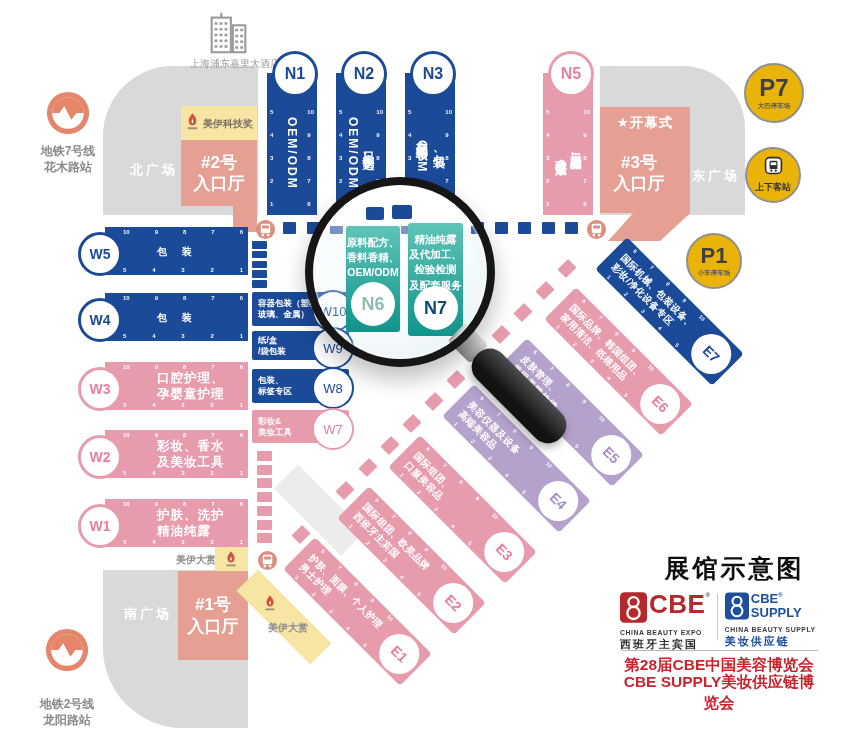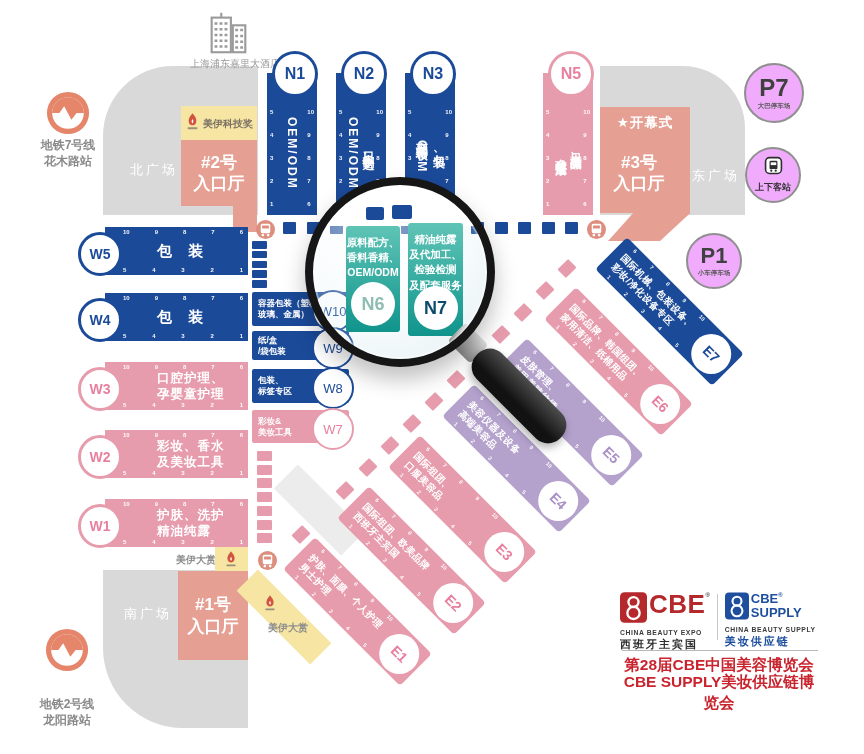--- a/index.html
+++ b/index.html
@@ -1,21 +1,21 @@
 <!DOCTYPE html>
 <html><head>
 <meta charset="utf-8">
 <style>
   html,body{margin:0;padding:0;background:#fff;}
   .stage{position:relative;width:864px;height:754px;background:#fff;overflow:hidden;
          font-family:"Liberation Sans","DejaVu Sans",sans-serif;}
   .abs{position:absolute;}
   
   .plaza{position:absolute;background:#d9d9d9;}
-  .plaza-label{position:absolute;color:#fff;font-size:13px;font-weight:normal;letter-spacing:3px;}
+  .plaza-label{position:absolute;color:#fff;font-size:13px;font-weight:bold;letter-spacing:3px;}
   
   .bg-salmon{background:#e5a093;}
   .bg-blue{background:#1b4a99;}
   .bg-pink{background:#e79cad;}
   .bg-purple{background:#b4a2cd;}
   .bg-yellow{background:#f6e5a3;}
   .entrance{position:absolute;display:flex;flex-direction:column;align-items:center;justify-content:center;color:#fff;text-align:center;}
   .entrance .big{font-size:17px;font-weight:800;white-space:pre-line;line-height:1.25;}
   
   .nband{position:absolute;top:73px;width:50px;height:142px;}
@@ -33,42 +33,42 @@
   .nums.h{left:18px;right:5px;justify-content:space-between;}
   .nums.h.top{top:2px;} .nums.h.bottom{bottom:2px;}
   .nums.eh{left:14px;right:52px;justify-content:space-between;font-size:5.5px;}
   .nums.eh.top{top:1px;} .nums.eh.bottom{bottom:1px;}
   
   .wband{position:absolute;left:105px;width:143px;height:48px;}
   .wcircle{position:absolute;left:-27px;top:5px;width:38px;height:38px;border-radius:50%;background:#fff;
            display:flex;align-items:center;justify-content:center;font-size:14px;font-weight:800;z-index:3;}
   .wlabel{position:absolute;left:52px;top:50%;transform:translateY(-50%);color:#fff;font-weight:bold;
           white-space:pre-line;line-height:1.3;}
-  .wlabel.one{font-size:15px;letter-spacing:6px;}
+  .wlabel.one{font-size:10px;letter-spacing:6px;}
   .wlabel.two{font-size:12.5px;letter-spacing:1px;}
   
   .sideband{position:absolute;left:252px;width:97px;border-radius:2px;}
   .sideband .txt{position:absolute;left:6px;top:50%;transform:translateY(-50%);color:#fff;font-size:8.5px;
                  font-weight:bold;line-height:1.3;white-space:pre-line;}
   .scircle{position:absolute;left:60px;width:38px;height:38px;border-radius:50%;background:#fff;
            display:flex;align-items:center;justify-content:center;font-size:13px;font-weight:400;z-index:3;}
   
   .eband{position:absolute;width:165px;height:45px;border-radius:4px;transform:rotate(45deg);z-index:5;}
   .etext{position:absolute;left:10px;top:50%;transform:translateY(-50%);color:#fff;font-size:9.5px;
          font-weight:bold;line-height:1.4;letter-spacing:.5px;white-space:pre-line;}
   .ecircle{position:absolute;right:3px;top:2.5px;width:40px;height:40px;border-radius:50%;background:#fff;
            display:flex;align-items:center;justify-content:center;font-size:14px;font-weight:800;}
   .tc-pink{color:#e87f9f;} .tc-blue{color:#1b4a99;} .tc-purple{color:#a98fc6;}
   
   .sbox{position:absolute;background:#1b4a99;border-radius:1px;width:13px;height:12px;}
   .sbox.wide{width:15px;height:7.5px;}
   .sbox.pinkc{background:#e79cad;width:15px;height:10px;}
   .sbox.diag{background:#e79cad;width:12px;height:15px;transform:rotate(45deg);}
   
-  .pcircle{position:absolute;border-radius:50%;background:#f0abfc;border:2px solid #8f8f8f;
+  .pcircle{position:absolute;border-radius:50%;background:#eab308;border:2px solid #8f8f8f;
            display:flex;flex-direction:column;align-items:center;justify-content:center;}
   .pcode{font-weight:800;color:#404040;line-height:1;}
   .plabel{font-size:6.5px;color:#5c5c5c;margin-top:2px;font-weight:bold;}
   
   .icon{position:absolute;}
   .metro-label{position:absolute;color:#8a8a8a;font-size:12px;font-weight:bold;text-align:center;
                line-height:1.3;white-space:pre-line;}
   .small-gray-label{position:absolute;color:#8d8d8d;font-size:10px;font-weight:bold;}
   .hotel-label{position:absolute;color:#9a9a9a;font-size:10px;}
   
@@ -145,21 +145,21 @@
   </div>
   <div class="hotel-label" style="left:190px;top:57px;">上海浦东嘉里大酒店</div>
 
   <div class="icon" style="left:45px;top:90px;">
     <svg width="46" height="46" viewBox="0 0 48 48">
       <circle cx="24" cy="24" r="22" fill="#e5866b"></circle>
       <circle cx="24" cy="24" r="16.5" fill="#fff"></circle>
       <path d="M7.5 24 A16.5 16.5 0 0 1 40.5 24 L33 24 L27.5 31 L20 17 L15 24 Z" fill="#e5866b"></path>
     </svg>
   </div>
-  <div class="metro-label" style="left:30px;top:138px;width:76px;">地铁7号线
+  <div class="metro-label" style="left:30px;top:144px;width:76px;">地铁7号线
 花木路站</div>
 
   <div class="icon" style="left:44px;top:627px;">
     <svg width="46" height="46" viewBox="0 0 48 48">
       <circle cx="24" cy="24" r="22" fill="#e5866b"></circle>
       <circle cx="24" cy="24" r="16.5" fill="#fff"></circle>
       <path d="M7.5 24 A16.5 16.5 0 0 1 40.5 24 L33 24 L27.5 31 L20 17 L15 24 Z" fill="#e5866b"></path>
     </svg>
   </div>
   <div class="metro-label" style="left:28px;top:697px;width:78px;">地铁2号线
@@ -643,20 +643,21 @@
 及代加工、
 检验检测
 及配套服务</div>
       <div class="pcirc" style="color:#0c4a6e;">N7</div>
     </div>
   </div>
   <div class="lens-ring"></div>
   <div class="ferrule"></div>
   <div class="handle"></div>
 
+  <div class="f-title">展馆示意图</div>
   <div class="logos">
     <div class="logo">
       <div class="logo-top">
         <span class="icon" style="position:static;">
           <svg width="27" height="31" viewBox="0 0 30 34">
               <rect width="30" height="34" rx="5" fill="#b5282c"></rect>
               <circle cx="15" cy="11" r="5.6" fill="none" stroke="#fff" stroke-width="2.6"></circle>
               <circle cx="15" cy="23" r="6.8" fill="none" stroke="#fff" stroke-width="2.6"></circle>
             </svg>
         </span>

